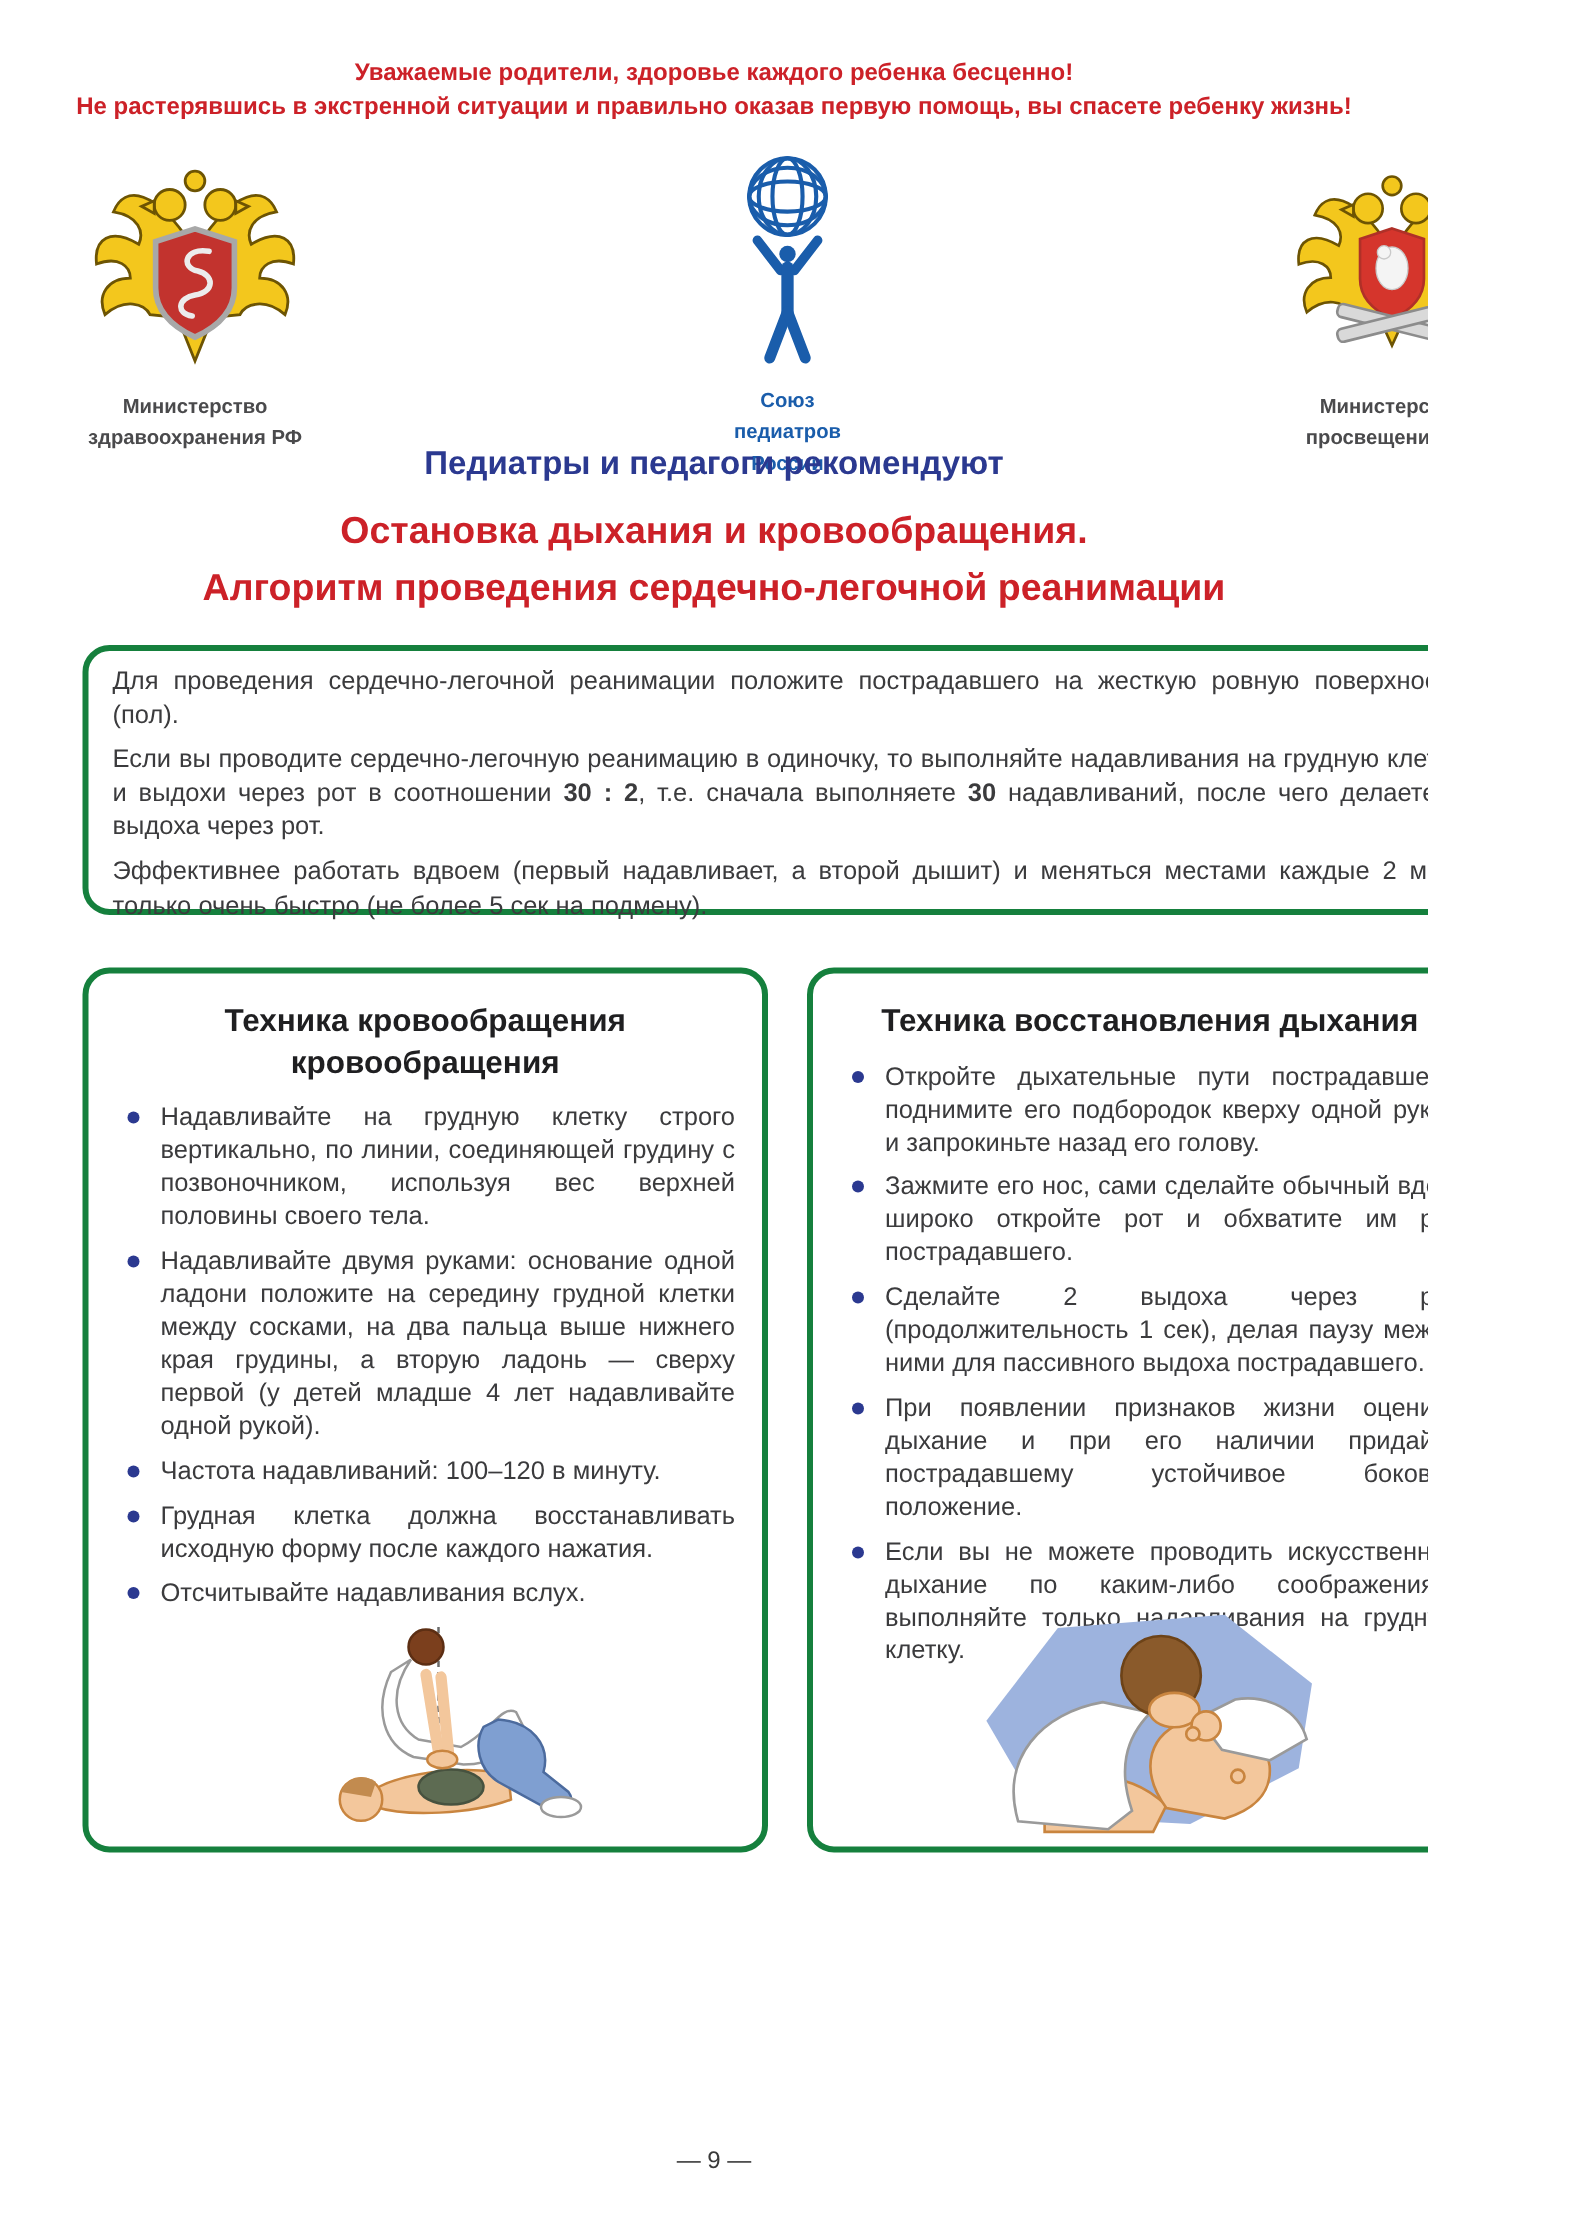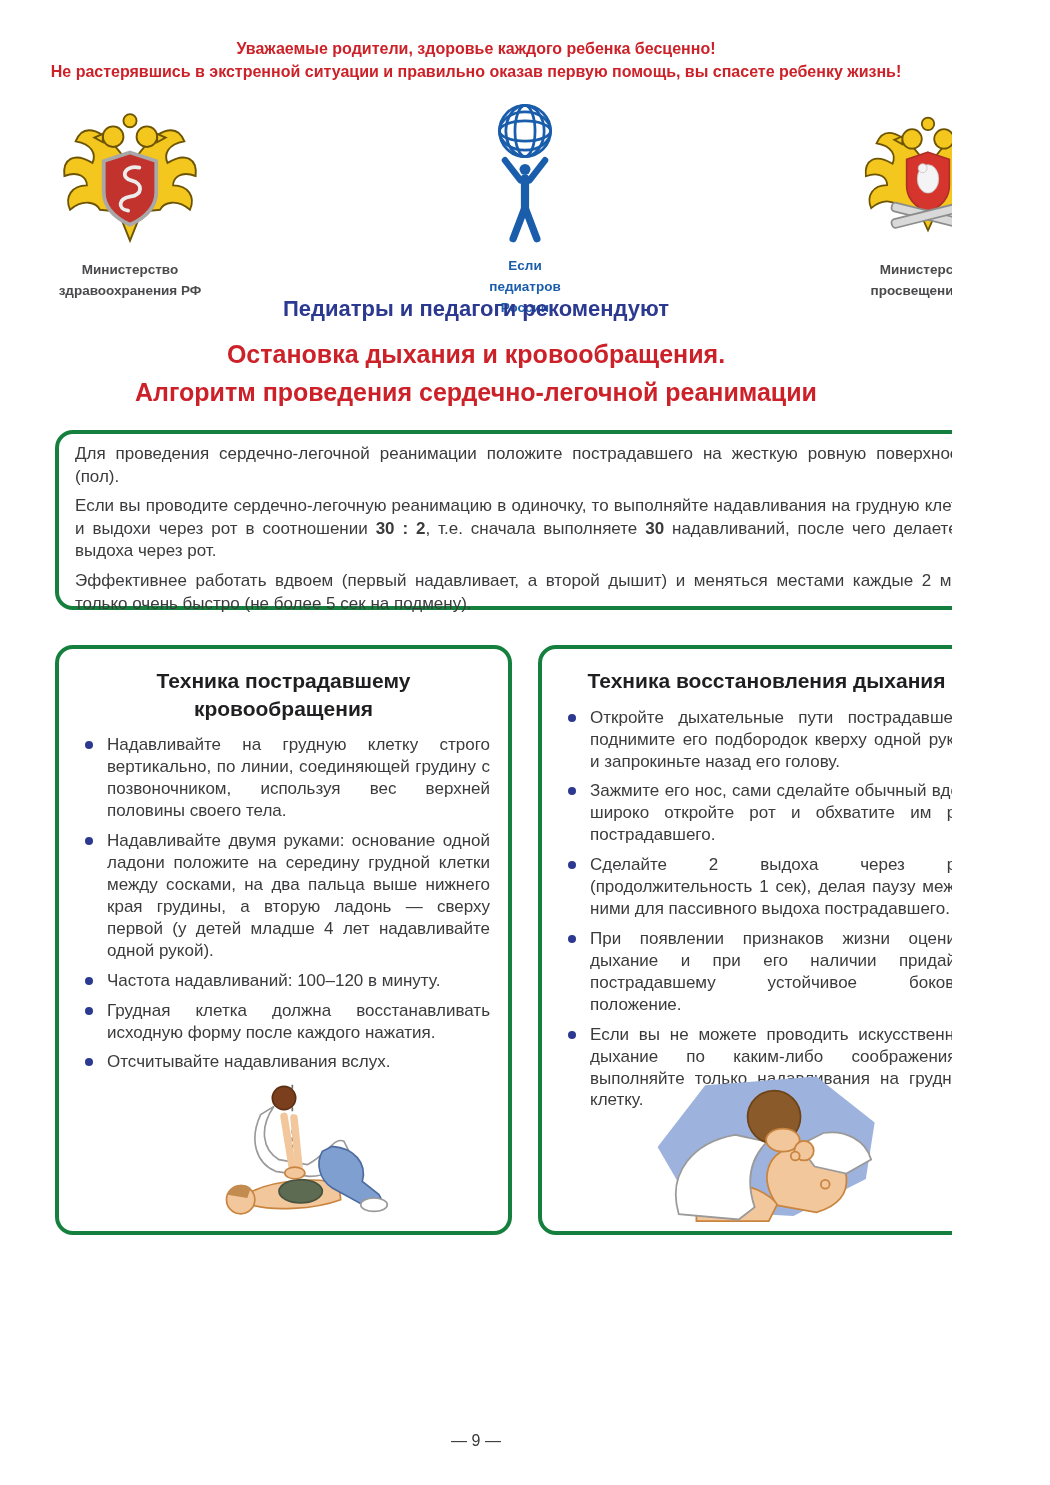--- a/index.html
+++ b/index.html
@@ -74,21 +74,21 @@
       <circle cx="50" cy="76" r="6" fill="#1a5dab"></circle>
       <g stroke="#1a5dab" stroke-linecap="round" fill="none">
         <path d="M28,66 L45,88" stroke-width="7"></path>
         <path d="M72,66 L55,88" stroke-width="7"></path>
         <path d="M50,86 L50,120" stroke-width="9"></path>
         <path d="M50,118 L37,152" stroke-width="8"></path>
         <path d="M50,118 L63,152" stroke-width="8"></path>
       </g>
     </svg>
     <div class="logo-caption blue">
-        <div>Если</div>
+        <div>Союз</div>
         <div>педиатров</div>
         <div>России</div>
       </div>
   </div>
 
   <div class="abs logo-block" style="left:838px;top:106px;width:180px;">
     <svg width="142" height="144" viewBox="0 0 160 150">
       <g fill="#f3c71d" stroke="#6d5403" stroke-width="2">
         <path d="M78,60 C52,20 30,16 22,36 C40,39 44,50 40,59 C20,47 8,55 10,73 C26,67 34,75 34,83 C18,83 10,95 16,109 C30,97 44,101 48,109 L78,112 Z"></path>
         <path d="M82,60 C108,20 130,16 138,36 C120,39 116,50 120,59 C140,47 152,55 150,73 C134,67 126,75 126,83 C142,83 150,95 144,109 C130,97 116,101 112,109 L82,112 Z"></path>
@@ -123,21 +123,21 @@
   </div>
 
   <div class="box intro-box">
       <p class="intro-p"><span>Для проведения сердечно-легочной реанимации положите пострадавшего на жесткую ровную поверхность (пол).</span></p>
       <p class="intro-p"><span>Если вы проводите сердечно-легочную реанимацию в одиночку, то выполняйте надавливания на грудную клетку и выдохи через рот в соотношении </span><b>30 : 2</b><span>, т.е. сначала выполняете </span><b>30</b><span> надавливаний, после чего делаете </span><b>2</b><span> выдоха через рот.</span></p>
       <p class="intro-p"><span>Эффективнее работать вдвоем (первый надавливает, а второй дышит) и меняться местами каждые 2 мин, только очень быстро (не более 5 сек на подмену).</span></p>
     </div>
 
   <div class="box col-box left-box">
     <div class="box-title">
-        <div>Техника пострадавшему</div>
+        <div>Техника кровообращения</div>
         <div>кровообращения</div>
       </div>
     <ul class="bullets">
         <li class="bullet">Надавливайте на грудную клетку строго вертикально, по линии, соединяющей грудину с позвоночником, используя вес верхней половины своего тела.</li>
         <li class="bullet">Надавливайте двумя руками: основание одной ладони положите на середину грудной клетки между сосками, на два пальца выше нижнего края грудины, а вторую ладонь — сверху первой (у детей младше 4 лет надавливайте одной рукой).</li>
         <li class="bullet">Частота надавливаний: 100–120 в минуту.</li>
         <li class="bullet">Грудная клетка должна восстанавливать исходную форму после каждого нажатия.</li>
         <li class="bullet">Отсчитывайте надавливания вслух.</li>
       </ul>
     <div class="illus">

